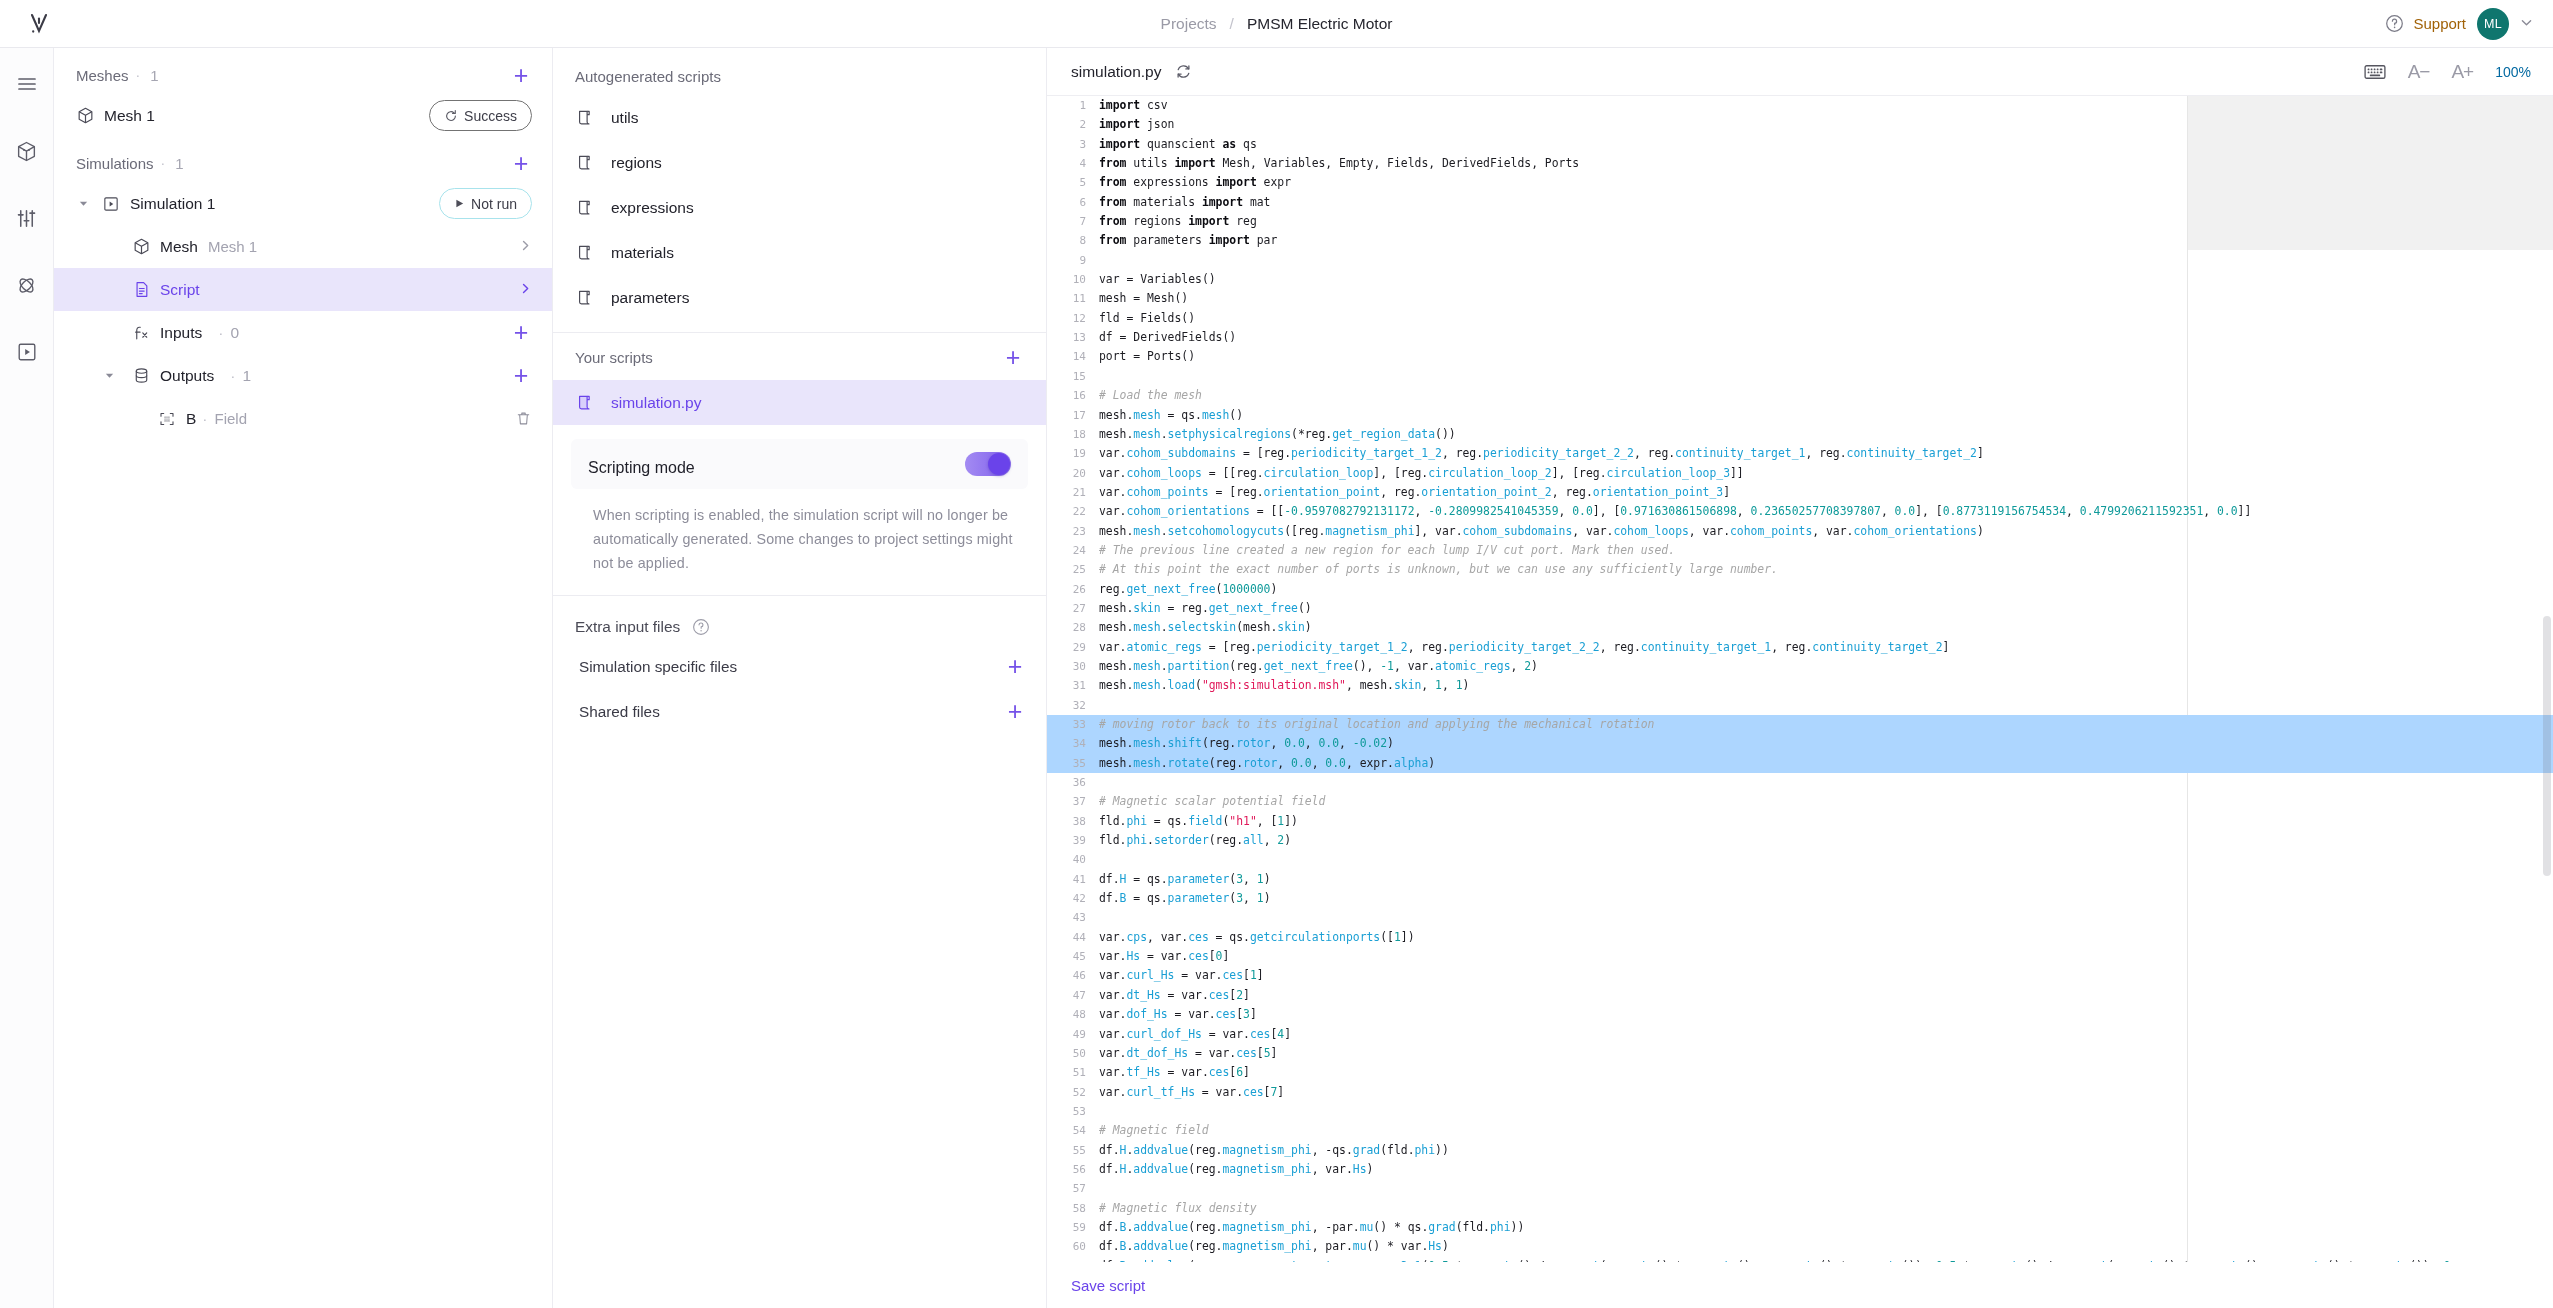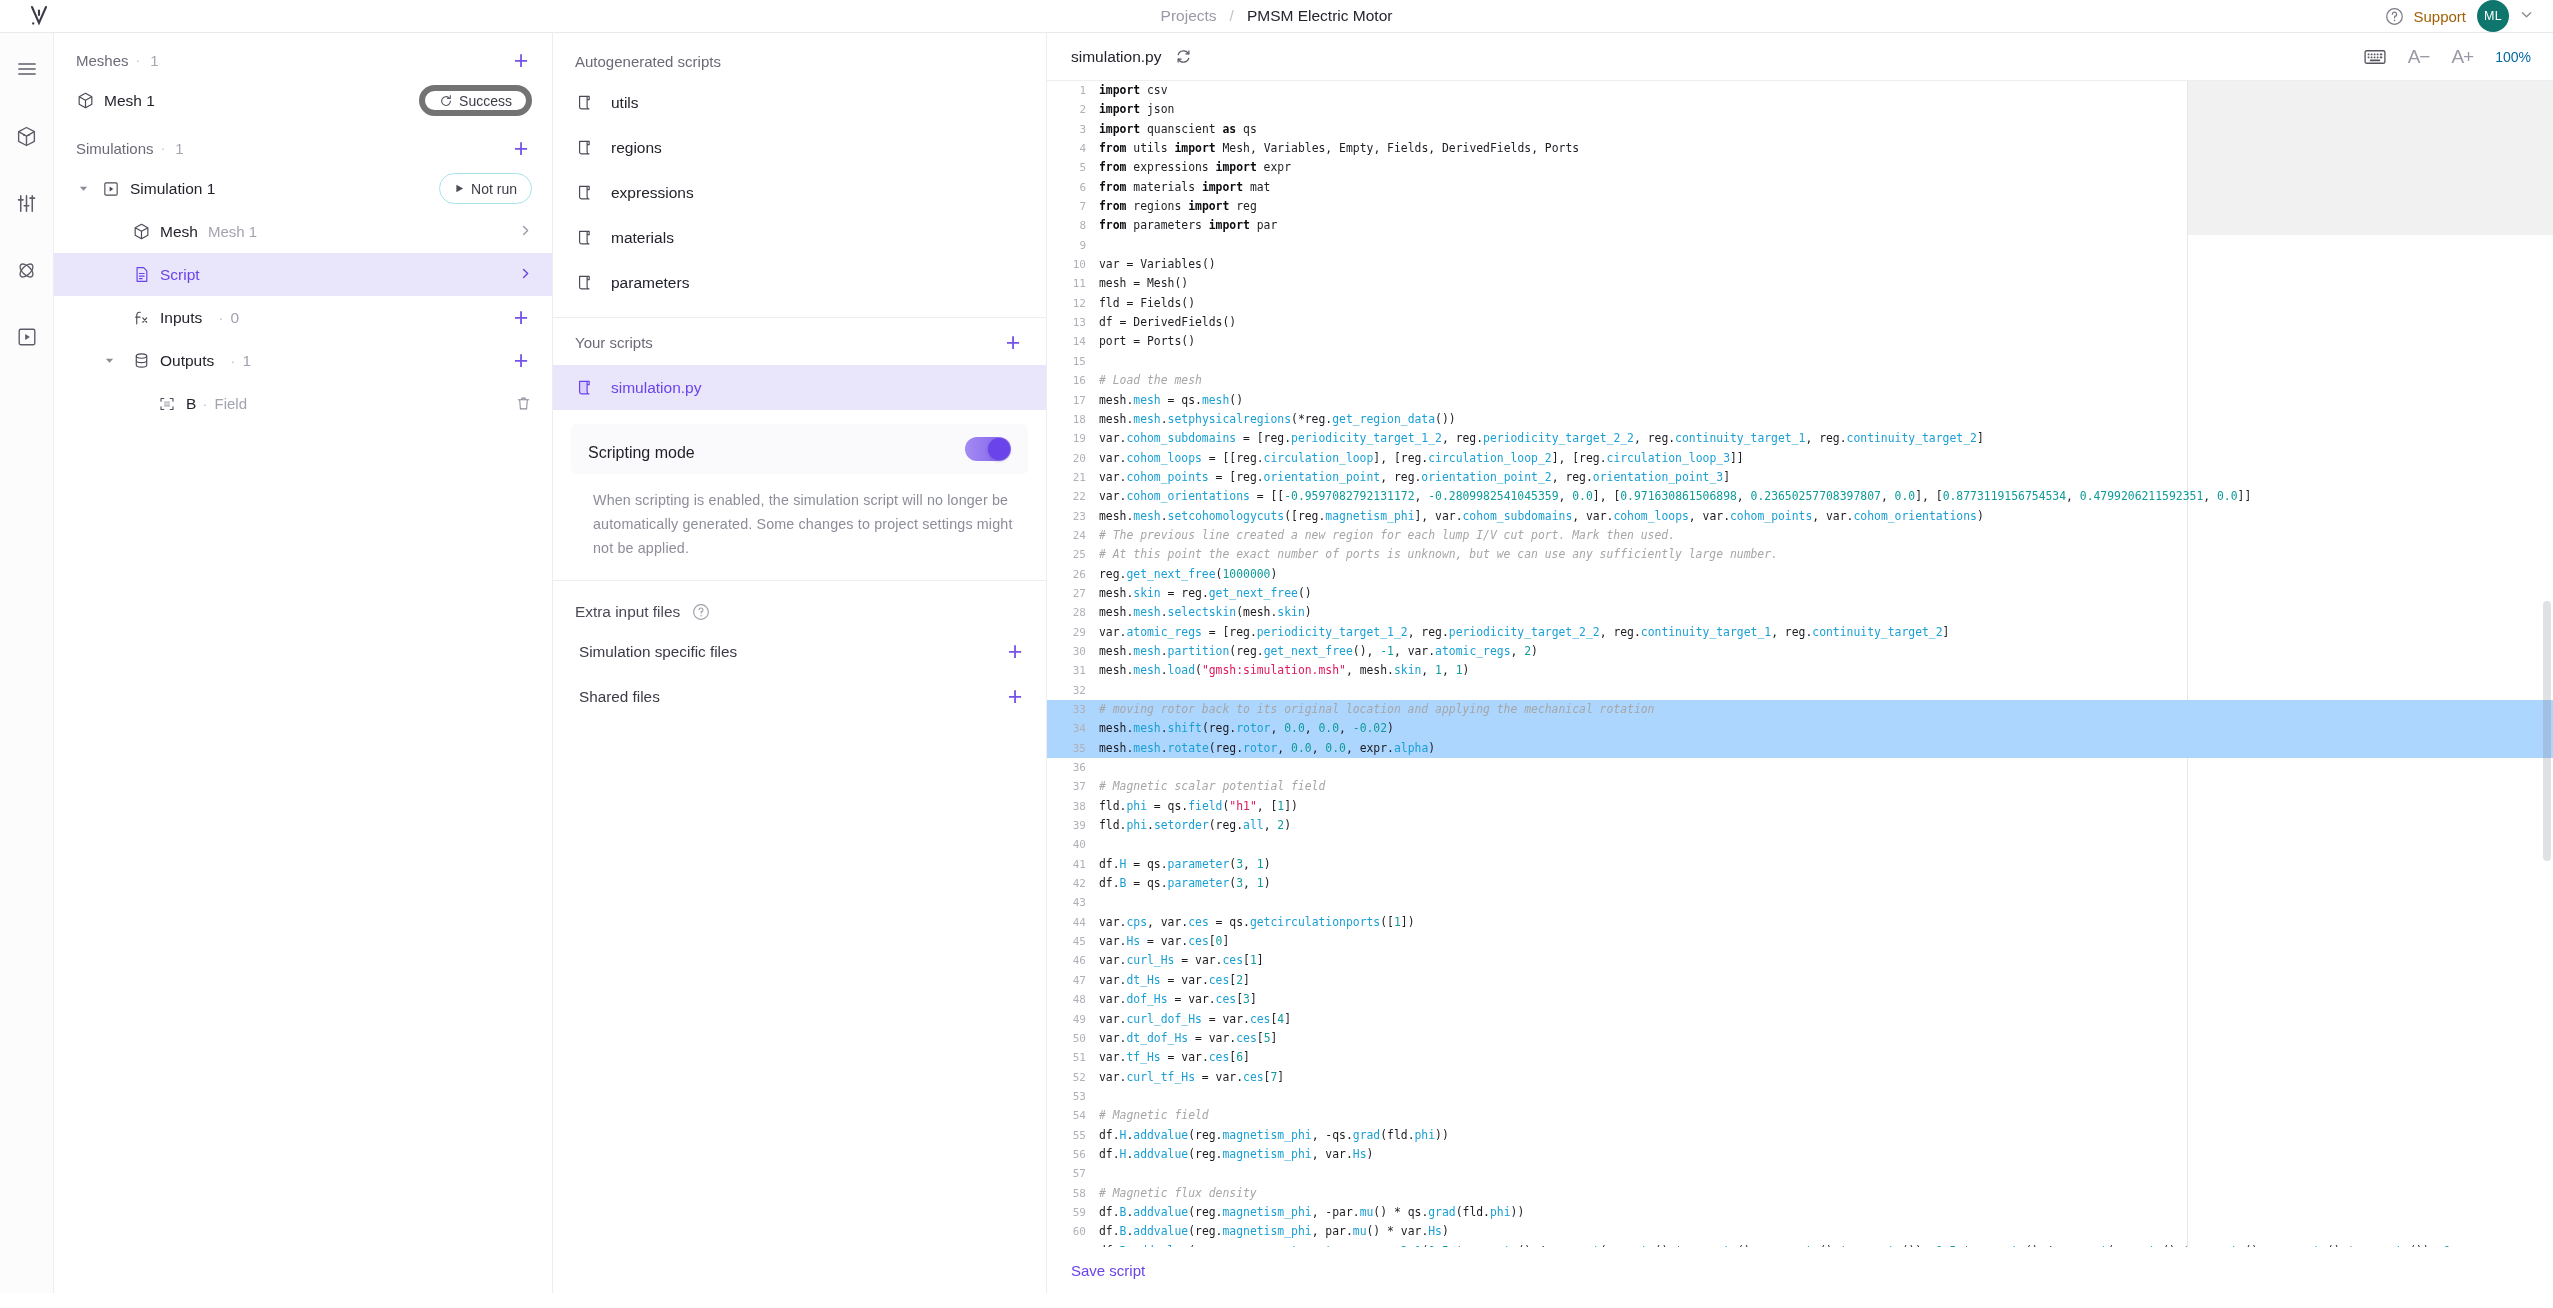--- a/index.html
+++ b/index.html
@@ -6,21 +6,21 @@
   html, body {
     width: 2553px; height: 1308px;
     font-family: "Liberation Sans", sans-serif;
     background: #ffffff;
     overflow: hidden;
     -webkit-font-smoothing: antialiased;
   }
 
   
   .topbar {
-    height: 33px; width: 100%;
+    height: 48px; width: 100%;
     display: flex; align-items: center;
     border-bottom: 1px solid #e9e9ee;
     background: #fff;
     position: relative;
   }
   .brand-logo {
     width: 78px; display: flex; align-items: center; justify-content: center;
   }
   .brand-logo svg { display: block; }
   .breadcrumb {
@@ -107,21 +107,21 @@
   .twisty {
     position: absolute; left: 22px; top: 50%; transform: translateY(-50%);
     width: 14px; height: 14px; color: #8a8a97;
     display: flex; align-items: center; justify-content: center;
   }
   .pill {
     margin-left: auto; display: inline-flex; align-items: center; gap: 6px;
     height: 31px; padding: 0 14px; border-radius: 16px;
     font-size: 14px; background: #fff;
   }
-  .pill.success { border: 6px solid #737373; color: #3d3d48; }
+  .pill.success { border: 1px solid #737373; color: #3d3d48; }
   .pill.notrun  { border: 1px solid #a8e3ec; color: #3d3d48; }
   .pill svg { display:block; }
   .trash-btn { margin-left: auto; color: #8c8c99; cursor: pointer; display:flex; }
 
   
   .scripts-panel {
     width: 494px; flex: 0 0 494px;
     background: #fff;
     border-right: 1px solid #ececf1;
     display: flex; flex-direction: column;

